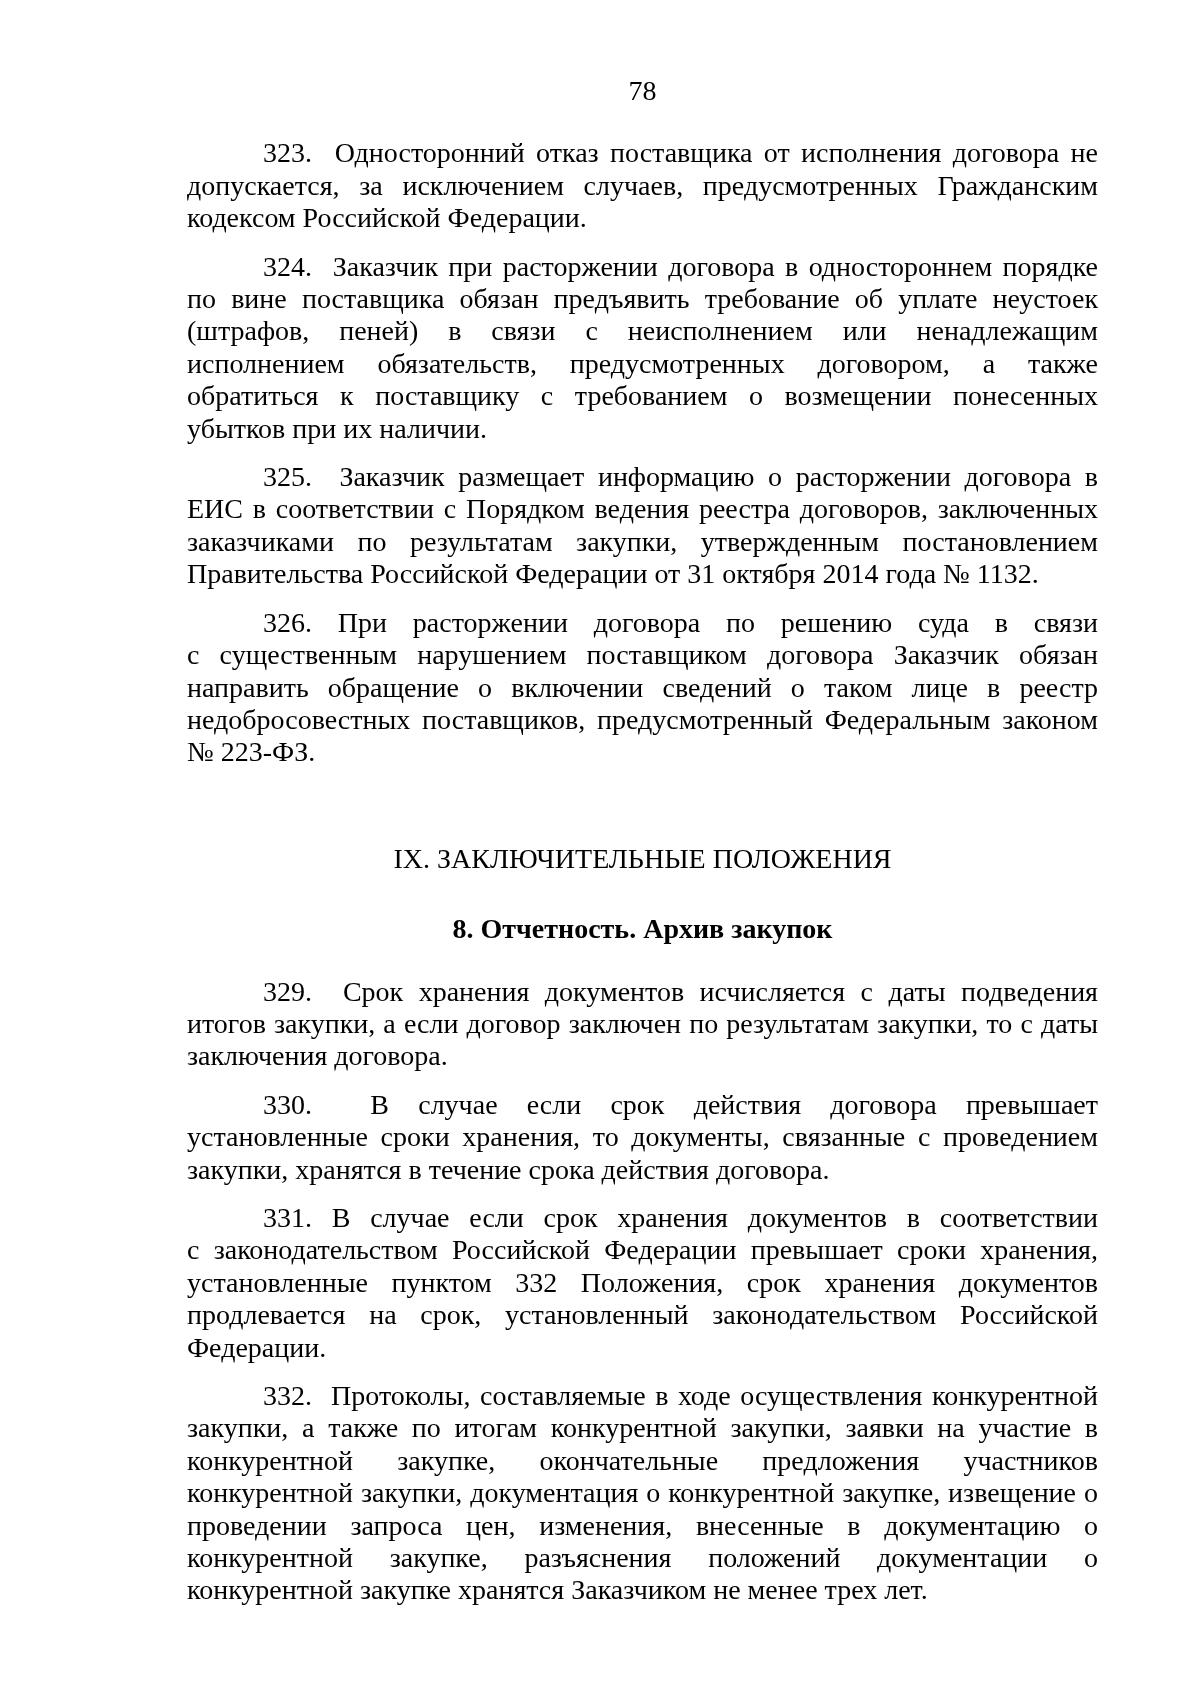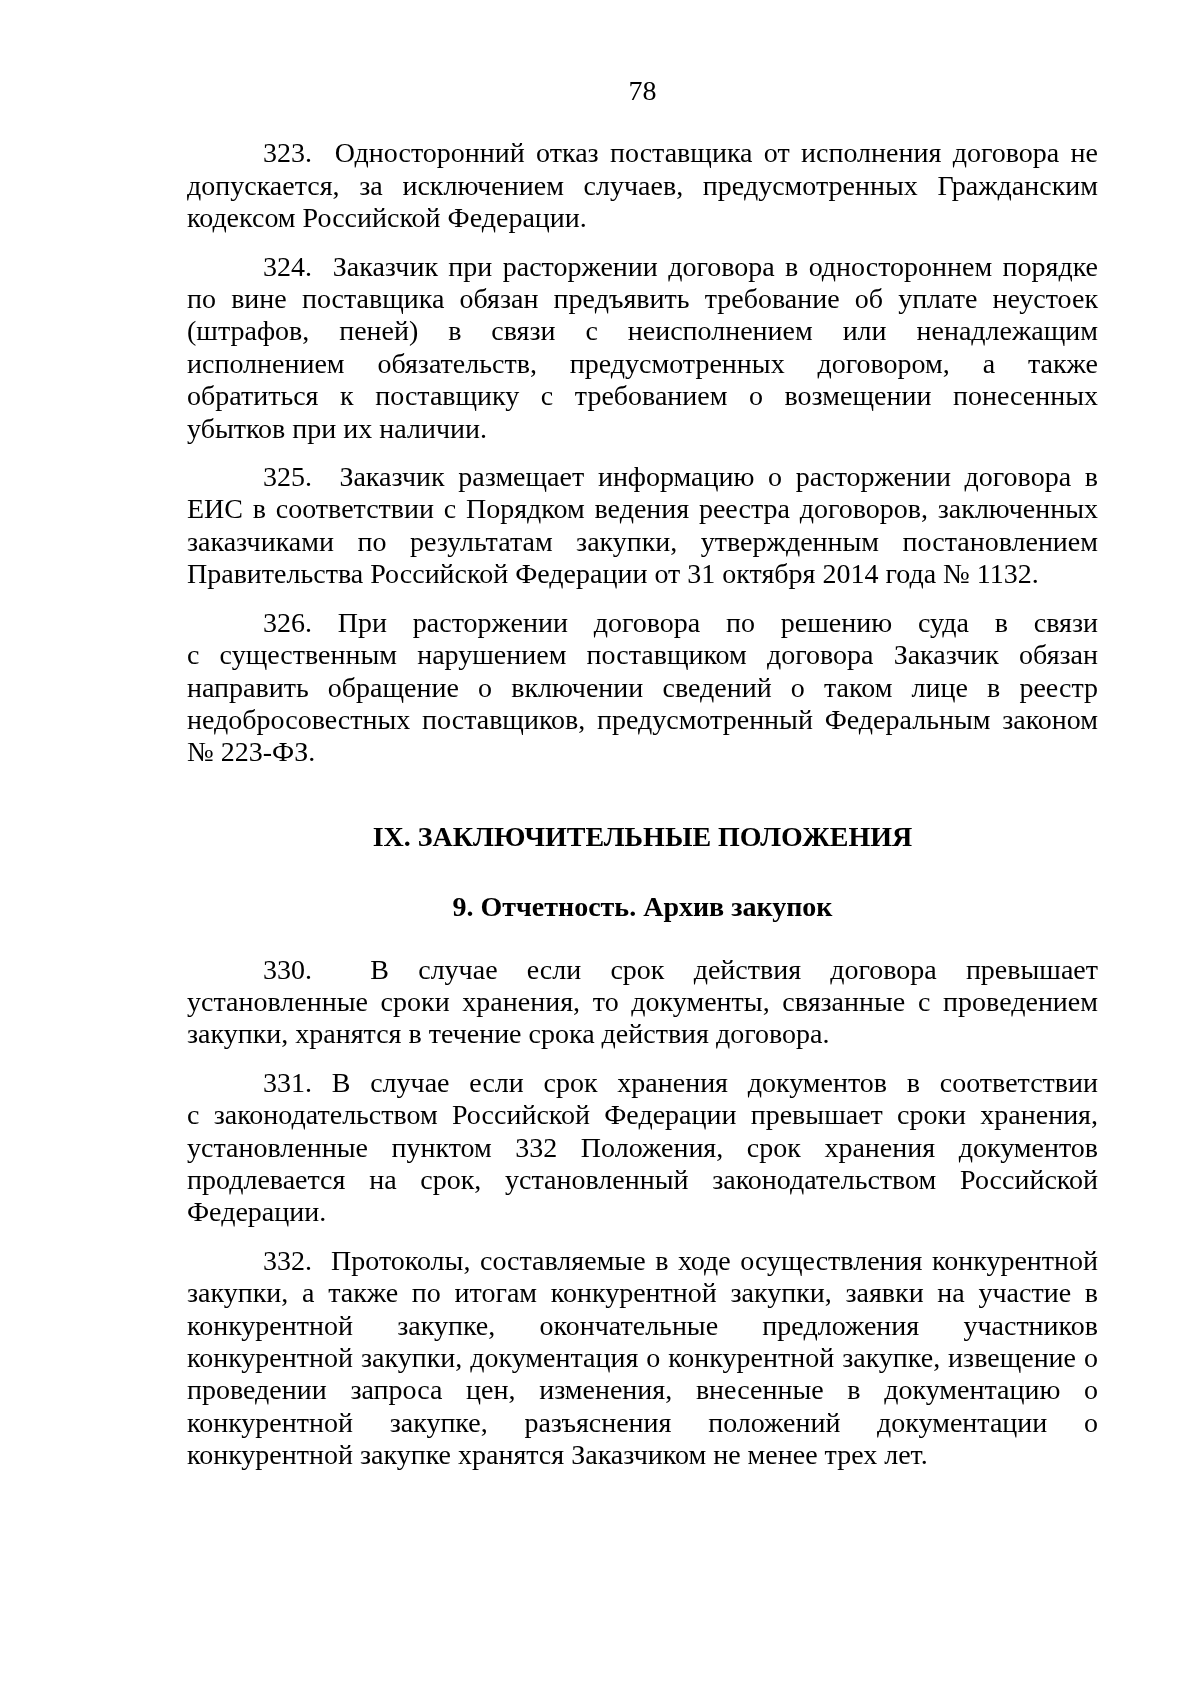--- a/index.html
+++ b/index.html
@@ -27,23 +27,23 @@
     text-align: center;
     margin: 0 0 30px 0;
   }
   .par {
     margin: 16px;
     text-align: justify;
     text-indent: 76px;
   }
   .chapter-heading {
     font-size: 28px;
-    font-weight: bold;
+    font-weight: normal;
     text-align: center;
-    margin: 52px 0 0 0;
+    margin: 74px 0 0 0;
     line-height: 32.4px;
   }
   .section-heading {
     font-size: 28px;
     font-weight: bold;
     text-align: center;
     margin: 38px 0 30px 0;
     line-height: 32.4px;
   }
 </style>
@@ -57,24 +57,25 @@
   <p class="par">323.&nbsp; Односторонний отказ поставщика от исполнения договора не допускается, за исключением случаев, предусмотренных Гражданским кодексом Российской Федерации.</p>
 
   <p class="par">324.&nbsp; Заказчик при расторжении договора в одностороннем порядке по вине поставщика обязан предъявить требование об уплате неустоек (штрафов, пеней) в связи с неисполнением или ненадлежащим исполнением обязательств, предусмотренных договором, а также обратиться к поставщику с&nbsp;требованием о возмещении понесенных убытков при их наличии.</p>
 
   <p class="par">325.&nbsp; Заказчик размещает информацию о расторжении договора в ЕИС в соответствии с Порядком ведения реестра договоров, заключенных заказчиками по результатам закупки, утвержденным постановлением Правительства Российской Федерации от 31 октября 2014 года №&nbsp;1132.</p>
 
   <p class="par">326.&nbsp;При расторжении договора по решению суда в связи с&nbsp;существенным нарушением поставщиком договора Заказчик обязан направить обращение о включении сведений о таком лице в реестр недобросовестных поставщиков, предусмотренный Федеральным законом №&nbsp;223-ФЗ.</p>
 
   <h1 class="chapter-heading">IX. ЗАКЛЮЧИТЕЛЬНЫЕ ПОЛОЖЕНИЯ</h1>
 
-  <h2 class="section-heading">9. Отчетность. Архив закупок</h2>
+  <h2 class="section-heading">8. Отчетность. Архив закупок</h2>
 
 
 
+  <p class="par">329.&nbsp; Срок хранения документов исчисляется с даты подведения итогов закупки, а если договор заключен по результатам закупки, то с даты заключения договора.</p>
 
   <p class="par">330.&nbsp; В случае если срок действия договора превышает установленные сроки хранения, то документы, связанные с проведением закупки, хранятся в течение срока действия договора.</p>
 
   <p class="par">331.&nbsp;В случае если срок хранения документов в соответствии с&nbsp;законодательством Российской Федерации превышает сроки хранения, установленные пунктом 332 Положения, срок хранения документов продлевается на срок, установленный законодательством Российской Федерации.</p>
 
   <p class="par">332.&nbsp; Протоколы, составляемые в ходе осуществления конкурентной закупки, а также по итогам конкурентной закупки, заявки на участие в конкурентной закупке, окончательные предложения участников конкурентной закупки, документация о конкурентной закупке, извещение о проведении запроса цен, изменения, внесенные в документацию о конкурентной закупке, разъяснения положений документации о конкурентной закупке хранятся Заказчиком не менее трех лет.</p>
 
 </div>
 
 </body></html>

